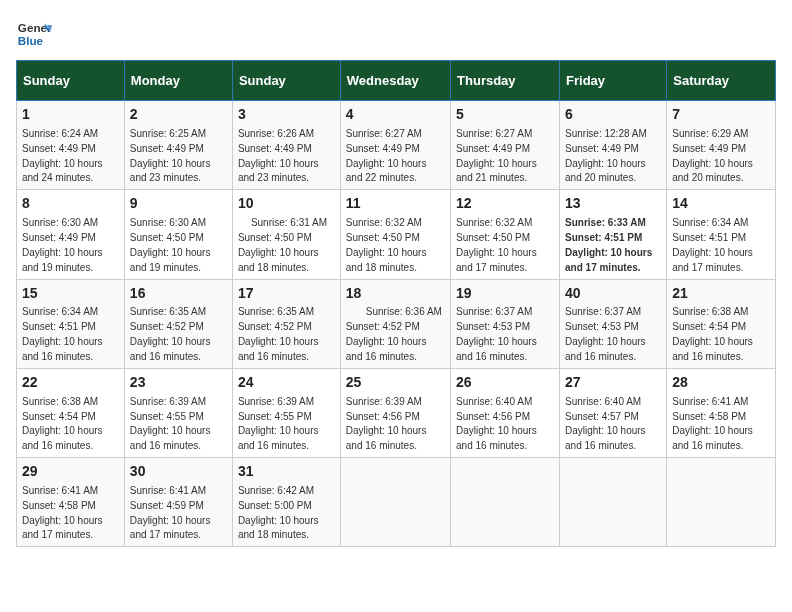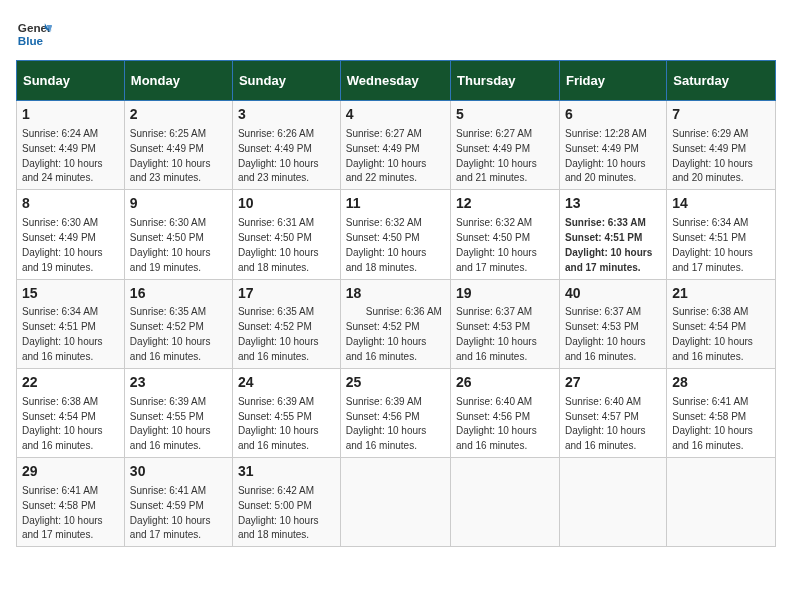--- a/index.html
+++ b/index.html
@@ -134,21 +134,21 @@
 Sunset: 4:49 PM
 Daylight: 10 hours and 20 minutes.</span></td>
       </tr>
       <tr>
         <td><span class="day-num">8</span><span class="day-info" style="white-space: pre-line;">Sunrise: 6:30 AM
 Sunset: 4:49 PM
 Daylight: 10 hours and 19 minutes.</span></td>
         <td><span class="day-num">9</span><span class="day-info" style="white-space: pre-line;">Sunrise: 6:30 AM
 Sunset: 4:50 PM
 Daylight: 10 hours and 19 minutes.</span></td>
-        <td><span class="day-num">10</span><span class="day-info" style="white-space: pre-line;">Sunrise: 6:31 AM
+        <td><span class="day-num">10</span><span class="day-info" style="white-space: pre-line; margin-left: 13px;">Sunrise: 6:31 AM
 Sunset: 4:50 PM
 Daylight: 10 hours and 18 minutes.</span></td>
         <td><span class="day-num">11</span><span class="day-info" style="white-space: pre-line;">Sunrise: 6:32 AM
 Sunset: 4:50 PM
 Daylight: 10 hours and 18 minutes.</span></td>
         <td><span class="day-num">12</span><span class="day-info" style="white-space: pre-line;">Sunrise: 6:32 AM
 Sunset: 4:50 PM
 Daylight: 10 hours and 17 minutes.</span></td>
         <td><span class="day-num">13</span><span class="day-info" style="white-space: pre-line; font-weight: bold;">Sunrise: 6:33 AM
 Sunset: 4:51 PM

